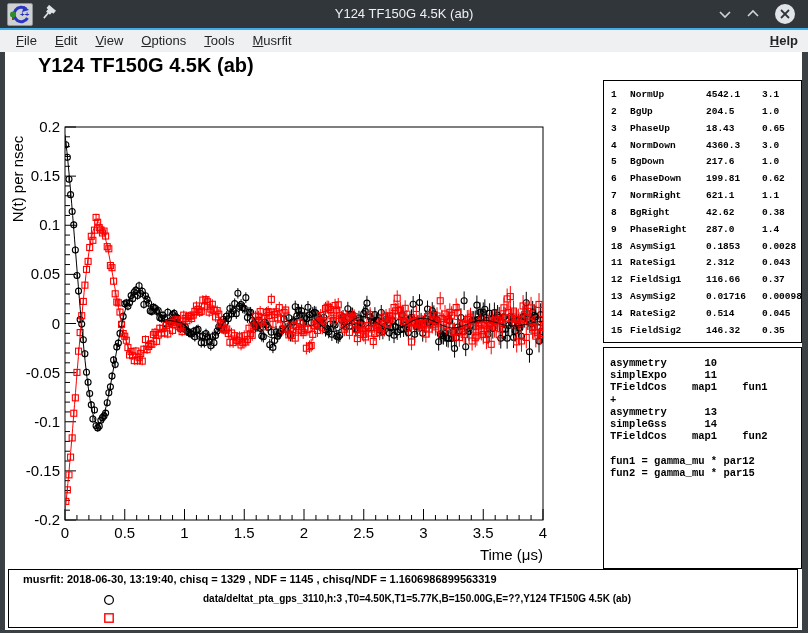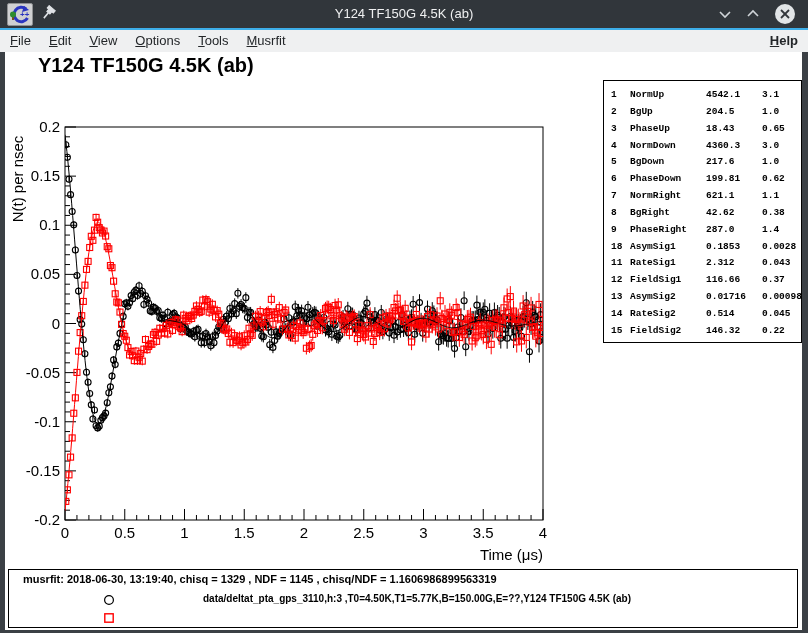--- a/index.html
+++ b/index.html
@@ -10,21 +10,21 @@
        color:#eff0f1;font-size:13px;}
   #app-icon{position:absolute;left:7px;top:3px;width:24px;height:21px;background:#cfd0d2;
        border:1px solid #8f9193;border-radius:2px;}
   #pin-icon{position:absolute;left:40px;top:5px;}
   .tb-btn{position:absolute;top:3px;width:22px;height:22px;cursor:default;}
   #btn-min{right:72px;} #btn-max{right:44px;} #btn-close{right:12px;}
   #accent-line{position:absolute;left:0;top:28px;width:808px;height:2px;background:#3daee9;}
   #menubar{position:absolute;left:0;top:30px;width:808px;height:22px;background:#eff0f1;
        display:flex;align-items:center;font-size:13px;color:#232629;}
   .menu-item{padding:0 9px;height:22px;line-height:22px;}
-  .menu-item:first-child{padding-left:10px;}
+  .menu-item:first-child{padding-left:16px;}
   #menu-help{margin-left:auto;padding-right:10px;font-weight:bold;}
   #canvas{position:absolute;left:5px;top:52px;width:797px;height:578px;background:#ffffff;}
   #plot-title{position:absolute;left:33px;top:2px;font-size:20px;font-weight:bold;color:#000;}
   #plot-svg{position:absolute;left:0px;top:44px;}
   .rbox{position:absolute;background:#fff;border:1px solid #000;}
   #stats-box{left:598px;top:28px;width:197px;height:261px;}
   #stats-grid{display:grid;grid-template-columns:19px 76px 56px auto;
        padding:6px 0 0 7px;font-family:"Liberation Mono","DejaVu Sans Mono",monospace;
        font-size:9.5px;font-weight:bold;line-height:16.85px;color:#000;}
   #theory-box{left:598px;top:295px;width:197px;height:220px;}
@@ -1471,24 +1471,36 @@
           <span>AsymSig2</span>
           <span>0.01716</span>
           <span>0.00098</span>
           <span>14</span>
           <span>RateSig2</span>
           <span>0.514</span>
           <span>0.045</span>
           <span>15</span>
           <span>FieldSig2</span>
           <span>146.32</span>
-          <span>0.22</span>
+          <span>0.35</span>
         </div>
     </div>
 
+    <div class="rbox" id="theory-box">
+      <pre id="theory-pre">asymmetry      10
+simplExpo      11
+TFieldCos    map1    fun1
++
+asymmetry      13
+simpleGss      14
+TFieldCos    map1    fun2
+
+fun1 = gamma_mu * par12
+fun2 = gamma_mu * par15</pre>
+    </div>
 
     <div class="rbox" id="footer-box">
       <div id="footer-info">musrfit: 2018-06-30, 13:19:40, chisq = 1329 , NDF = 1145 , chisq/NDF = 1.1606986899563319</div>
       <div id="footer-entries">
           <div class="leg-row" style="top: 20px;">
             <span class="leg-marker"><svg width="12" height="12">
                 <circle cx="6" cy="6" r="4.4" fill="none" stroke="#000000" stroke-width="1.2"></circle>
               </svg></span>
             <span class="leg-label">data/deltat_pta_gps_3110,h:3 ,T0=4.50K,T1=5.77K,B=150.00G,E=??,Y124 TF150G 4.5K (ab)</span>
           </div>

